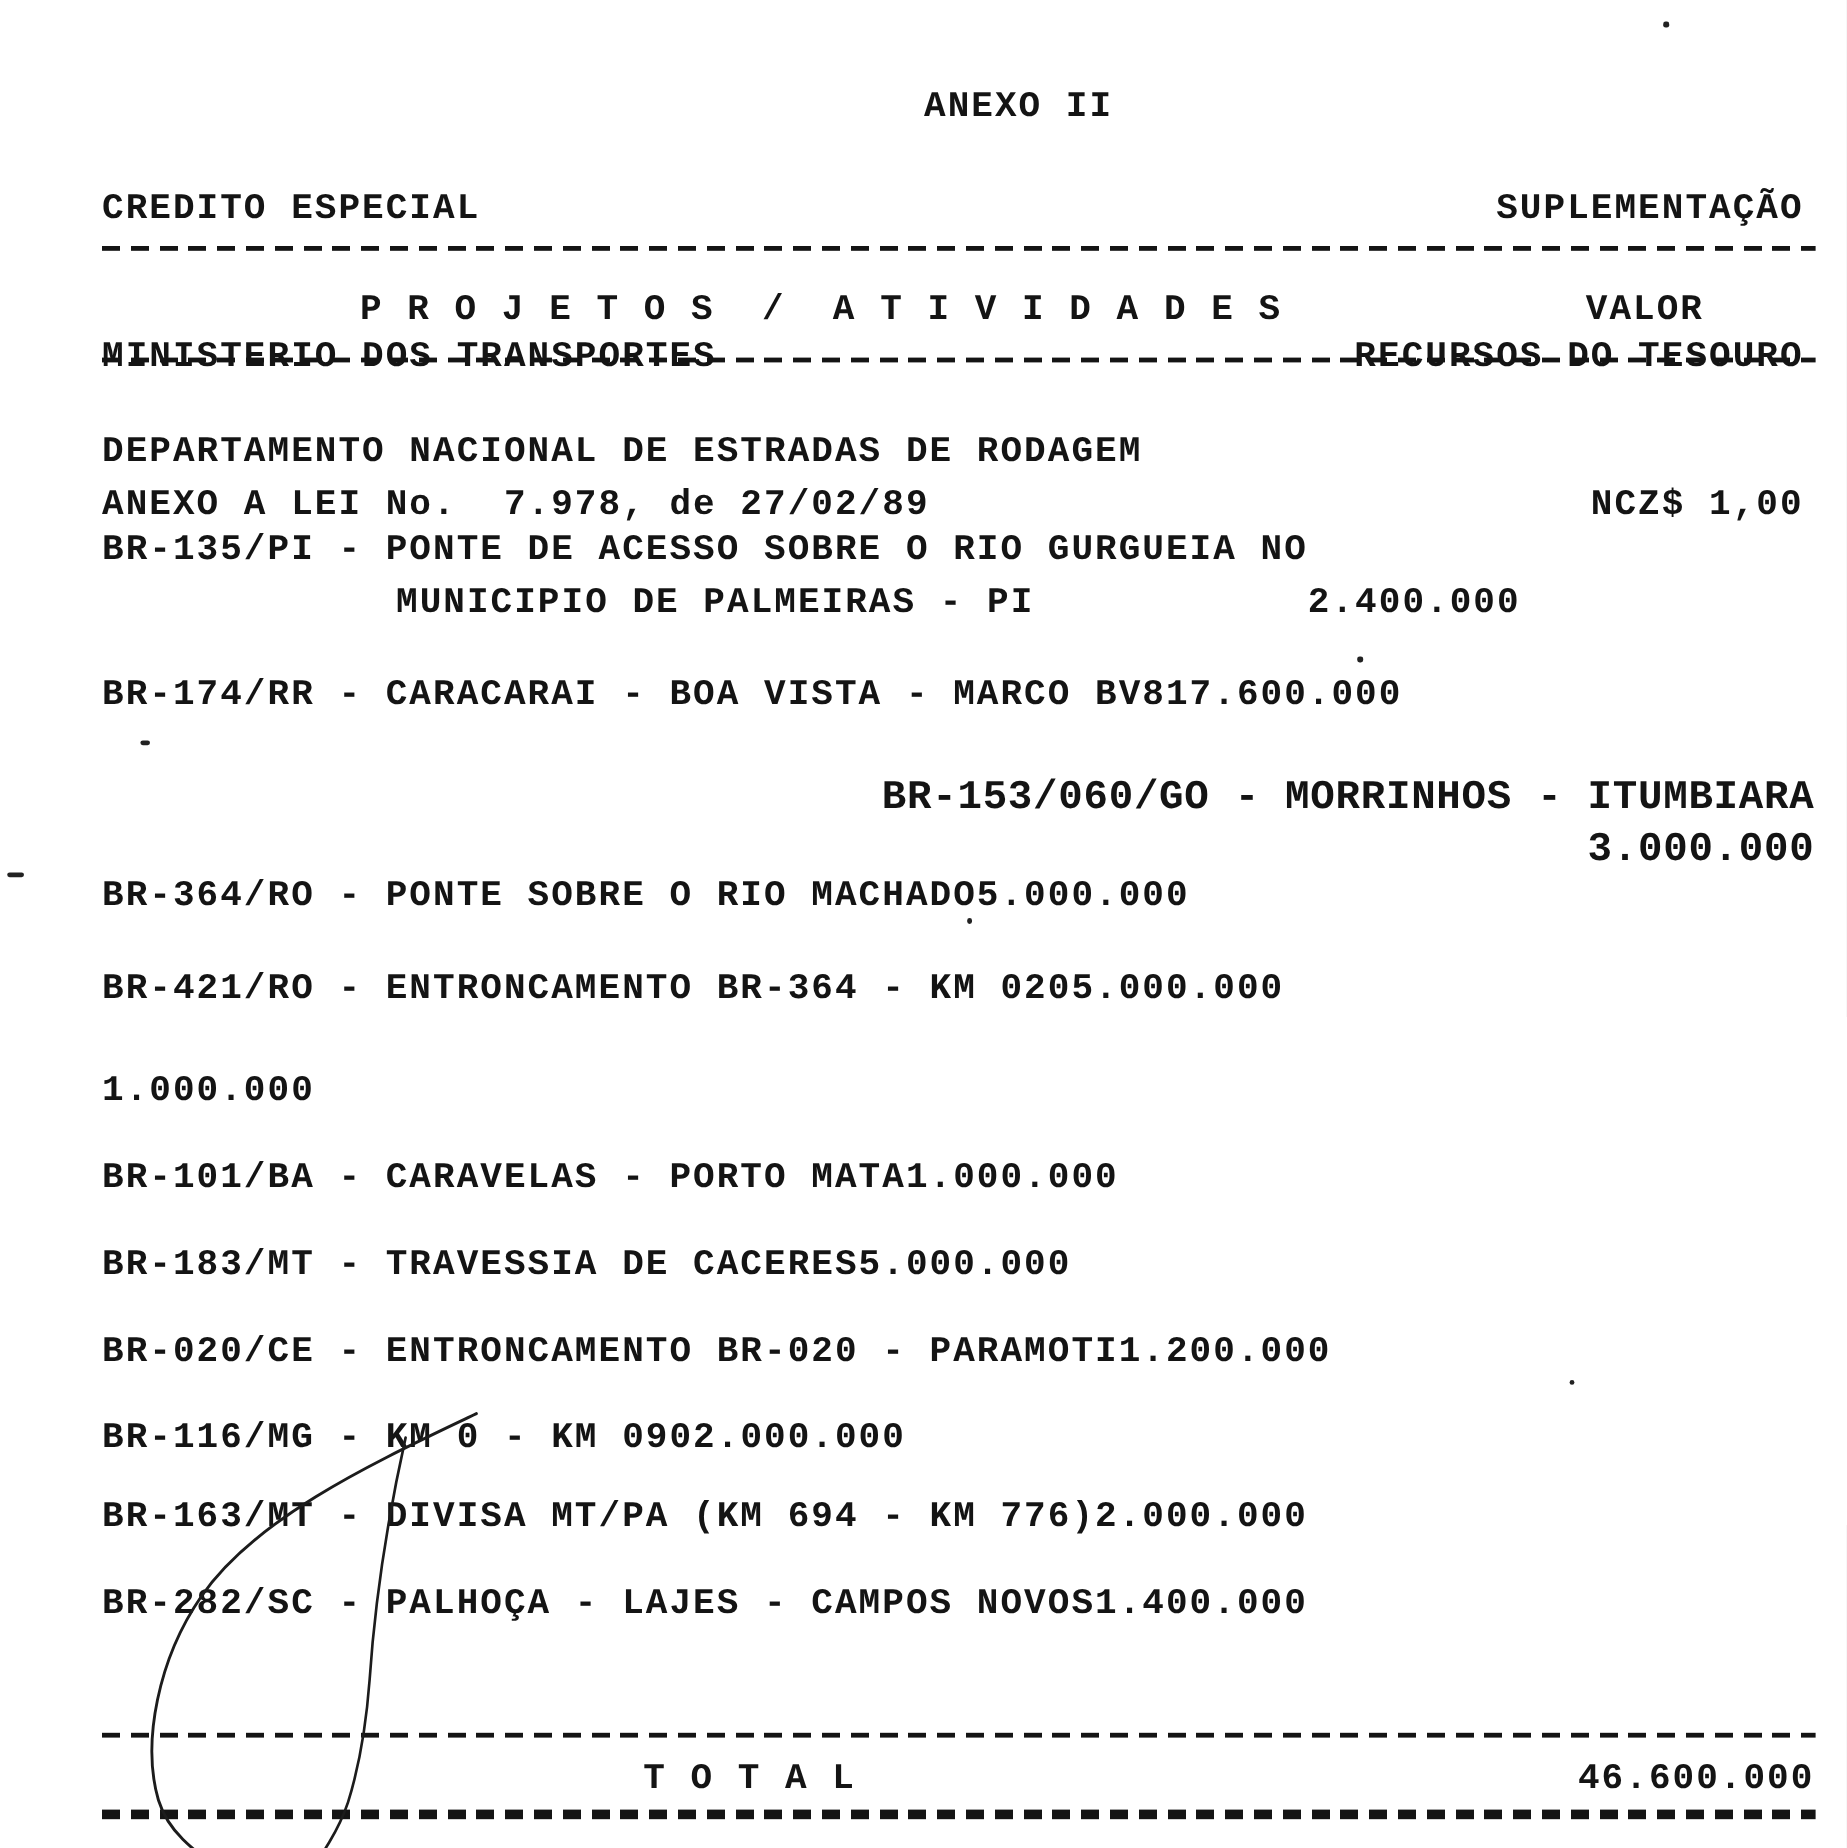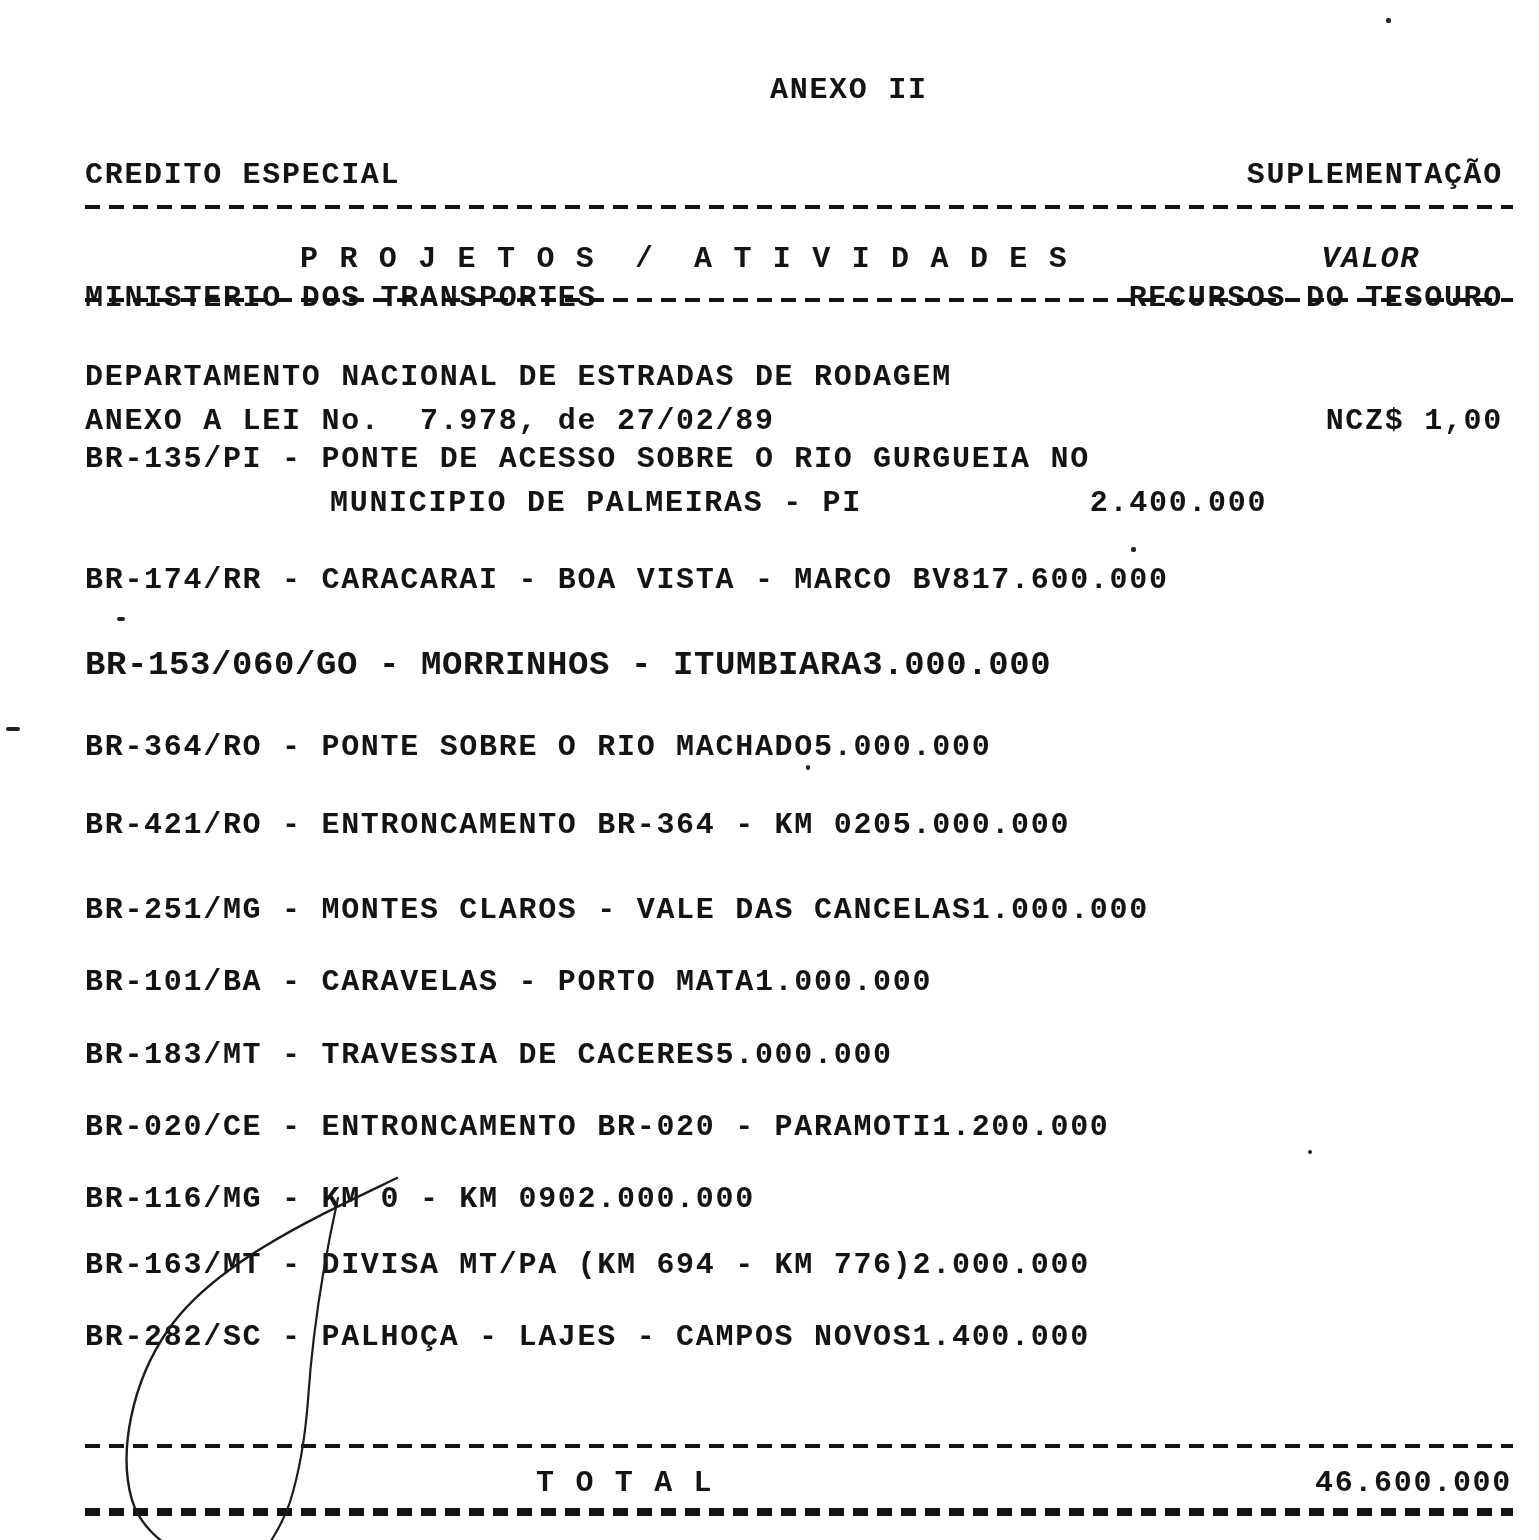--- a/index.html
+++ b/index.html
@@ -18,31 +18,31 @@
   .abs{position:absolute;}
   .hdr-left{top:73px;left:85px;line-height:41px;}
   .hdr-center{top:73px;left:770px;}
   .hdr-right{top:73px;right:36px;text-align:right;line-height:41px;}
   .sep{
     position:absolute;left:85px;width:1428px;height:4px;
     background:repeating-linear-gradient(90deg,#141414 0 15px,transparent 15px 24px);
   }
   .sep.thick{height:8px;}
   .colhead-projects{top:242px;left:300px;}
-  .colhead-value{top:242px;right:119px;font-style:italic;}
+  .colhead-value{top:242px;right:119px;}
   .department{top:360px;left:85px;}
   .rows{position:absolute;top:0;left:85px;right:27px;height:100%;}
   .row{
     position:absolute;left:0;right:0;
     display:flex;justify-content:flex-start;align-items:flex-end;
     line-height:44px;
   }
   .row .label{text-align:left;}
   .row .cont{margin-left:245px;font-family:Liberation Mono, monospace;}
-  .row.big{font-size:34px;letter-spacing:0.6px;}
+  .row.big{font-size:34px;letter-spacing:0.6px;flex-direction:column;}
   .total-label{top:1466px;left:520px;margin-left:16px;}
   .total-value{top:1466px;right:27px;}
   .penmark{position:absolute;top:0;left:0;pointer-events:none;}
   .speck{position:absolute;background:#222;border-radius:2px;}
 </style>
 </head>
 <body>
 
 <div class="page">
 
@@ -92,21 +92,20 @@
       <div class="label">BR-364/RO - PONTE SOBRE O RIO MACHADO</div>
       <div>5.000.000</div>
     </div>
 
     <div class="row" style="top:803px">
       <div class="label">BR-421/RO - ENTRONCAMENTO BR-364 - KM 020</div>
       <div>5.000.000</div>
     </div>
 
     <div class="row" style="top:888px">
-      <div class="label">BR-251/MG - MONTES CLAROS - VALE DAS CANCELAS</div>
       <div>1.000.000</div>
     </div>
 
     <div class="row" style="top:960px">
       <div class="label">BR-101/BA - CARAVELAS - PORTO MATA</div>
       <div>1.000.000</div>
     </div>
 
     <div class="row" style="top:1033px">
       <div class="label">BR-183/MT - TRAVESSIA DE CACERES</div>

